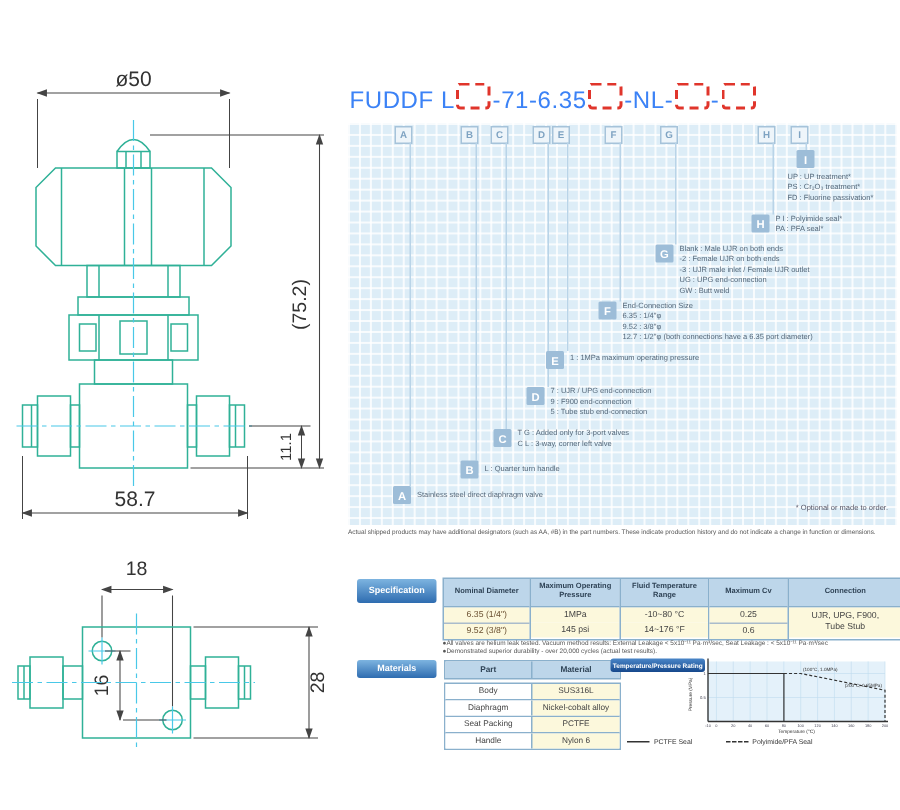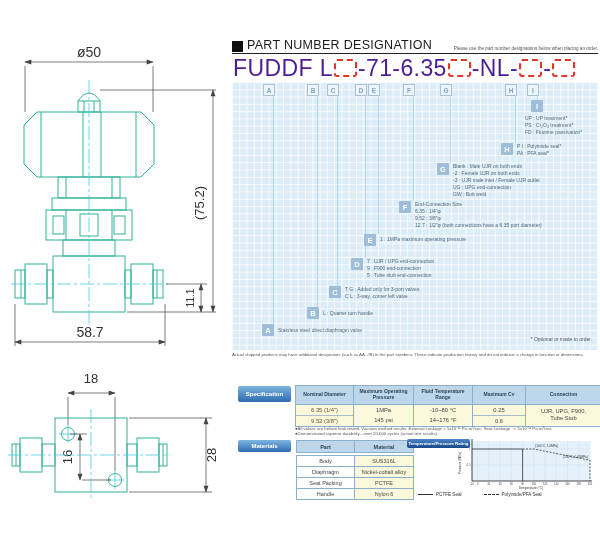--- a/index.html
+++ b/index.html
@@ -8,21 +8,21 @@
   .abs{position:absolute;}
 
   
   .sec-hd{position:absolute;left:232px;width:366px;border-bottom:1.3px solid #222;
           display:flex;align-items:flex-end;gap:4px;padding-bottom:1px;}
   .sq{width:11px;height:11px;background:#111;flex:0 0 auto;}
   .sec-title{font-size:12.5px;color:#1a1a1a;letter-spacing:.3px;white-space:nowrap;}
   .order-note{margin-left:auto;font-size:4.6px;color:#555;padding-bottom:1px;white-space:nowrap;}
 
   
-  .pn{position:absolute;left:233px;top:55px;color:#4c1d95;font-size:23px;
+  .pn{position:absolute;left:233px;top:55px;color:#3b82f6;font-size:16px;
       white-space:nowrap;letter-spacing:.4px;}
   .pn .bx{display:inline-block;width:19px;height:14px;border:2px dashed #e0352b;
           border-radius:3px;margin:0 1px;vertical-align:-1px;}
 
   
   #pn-panel{left:232px;top:82px;width:366px;height:268px;background-color:#ddedf7;
     background-image:linear-gradient(rgba(255,255,255,.8) 1px,transparent 1px),
                      linear-gradient(90deg,rgba(255,255,255,.8) 1px,transparent 1px);
     background-size:7.3px 7.3px;}
   .tag{position:absolute;top:2px;width:10px;height:10px;background:#eef5fa;
@@ -185,25 +185,20 @@
 
     <line class="d" x1="126" y1="55" x2="209" y2="55"></line>
     <line class="d" x1="126" y1="129" x2="209" y2="129"></line>
     <line class="d" x1="203" y1="55" x2="203" y2="129" marker-start="url(#ar)" marker-end="url(#ar)"></line>
     <text class="dim" font-size="13" text-anchor="middle" transform="rotate(-90 213 92)" x="213" y="92">28</text>
 
     <line class="cd" x1="5" y1="92" x2="167" y2="92"></line>
     <line class="cd" x1="88" y1="46" x2="88" y2="136"></line>
   </svg>
 
-  <div class="sec-hd" style="top:38px">
-    <span class="sq"></span>
-    <span class="sec-title">PART NUMBER DESIGNATION</span>
-    <span class="order-note">Please use the part number designations below when placing an order.</span>
-  </div>
 
   <div class="pn">
     <span>FUDDF L</span><span class="bx"></span><span>-71-6.35</span><span class="bx"></span><span>-NL-</span><span class="bx"></span><span>-</span><span class="bx"></span>
   </div>
 
   <div id="pn-panel" class="abs">
 
     <span class="tag" style="left:31px">A</span>
     <span class="tag" style="left:75px">B</span>
     <span class="tag" style="left:95px">C</span>

